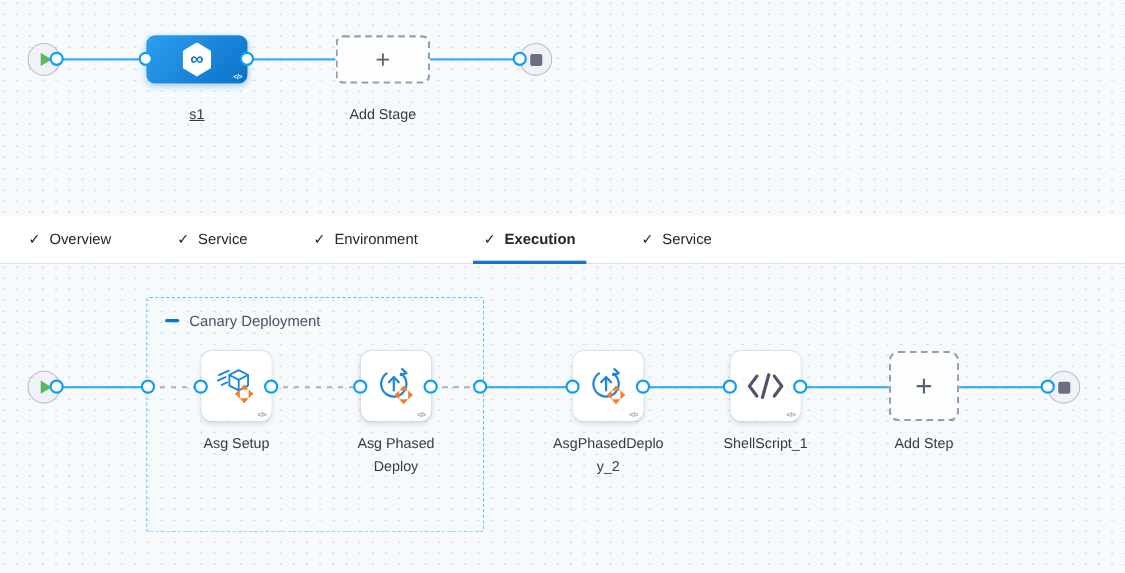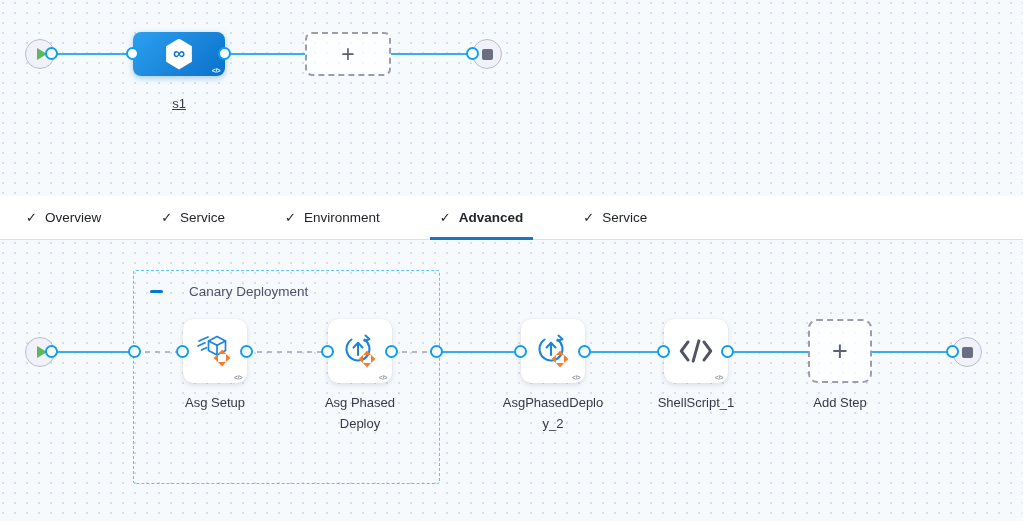--- a/index.html
+++ b/index.html
@@ -50,21 +50,21 @@
 
   
   .tabbar{height:43px;background:#fff;border-bottom:1px solid #dcdfe8;display:flex;align-items:stretch;padding-left:16px;}
   .tab{display:flex;align-items:center;gap:8px;padding:0 10px;margin-right:40px;font-size:13.5px;color:#22252b;position:relative;cursor:pointer;white-space:nowrap;}
   .tab .check{font-size:13px;color:#22252b;}
   .tab.active{font-weight:bold;}
   .tab.active::after{content:"";position:absolute;left:0;right:0;bottom:-1px;height:3px;background:#1d72c8;}
 
   
   .group-box{position:absolute;left:133px;top:30px;width:307px;height:214px;border:1.5px dashed #5fc2f7;border-radius:3px;box-sizing:border-box;}
-  .group-label{position:absolute;left:150px;top:44px;display:flex;align-items:center;gap:26px;font-size:13.5px;color:#4c5265;}
+  .group-label{position:absolute;left:150px;top:44px;display:flex;align-items:center;gap:9px;font-size:13.5px;color:#4c5265;}
   .minus-btn{width:13px;height:3px;background:#0278d5;border-radius:2px;cursor:pointer;}
 
   
   .step-card{position:absolute;top:79px;width:64px;height:64px;background:#fff;border-radius:10px;
     box-shadow:0 2px 5px rgba(96,97,112,.18),0 0 1px rgba(40,41,61,.1);
     display:flex;align-items:center;justify-content:center;cursor:pointer;}
 </style>
 </head>
 <body>
 
@@ -93,38 +93,39 @@
     <div class="terminal" style="left:472px;top:39px;">
       <div class="stop-sq"></div>
     </div>
 
     <div class="dot" style="left:45px;top:47px;"></div>
     <div class="dot" style="left:126px;top:47px;"></div>
     <div class="dot" style="left:218px;top:47px;"></div>
     <div class="dot" style="left:466px;top:47px;"></div>
 
     <div class="node-label" style="left:133px;top:93px;width:92px;text-decoration:underline;">s1</div>
+    <div class="node-label" style="left:293px;top:93px;width:110px;">Add Stage</div>
   </div>
 
   <div class="tabbar">
     <div class="tab">
       <span class="check">✓</span>
       <span>Overview</span>
     </div>
     <div class="tab">
       <span class="check">✓</span>
       <span>Service</span>
     </div>
     <div class="tab">
       <span class="check">✓</span>
       <span>Environment</span>
     </div>
     <div class="tab active">
       <span class="check">✓</span>
-      <span>Advanced</span>
+      <span>Execution</span>
     </div>
     <div class="tab">
       <span class="check">✓</span>
       <span>Service</span>
     </div>
   </div>
 
   <div class="canvas exec-canvas">
 
     <div class="group-box"></div>

